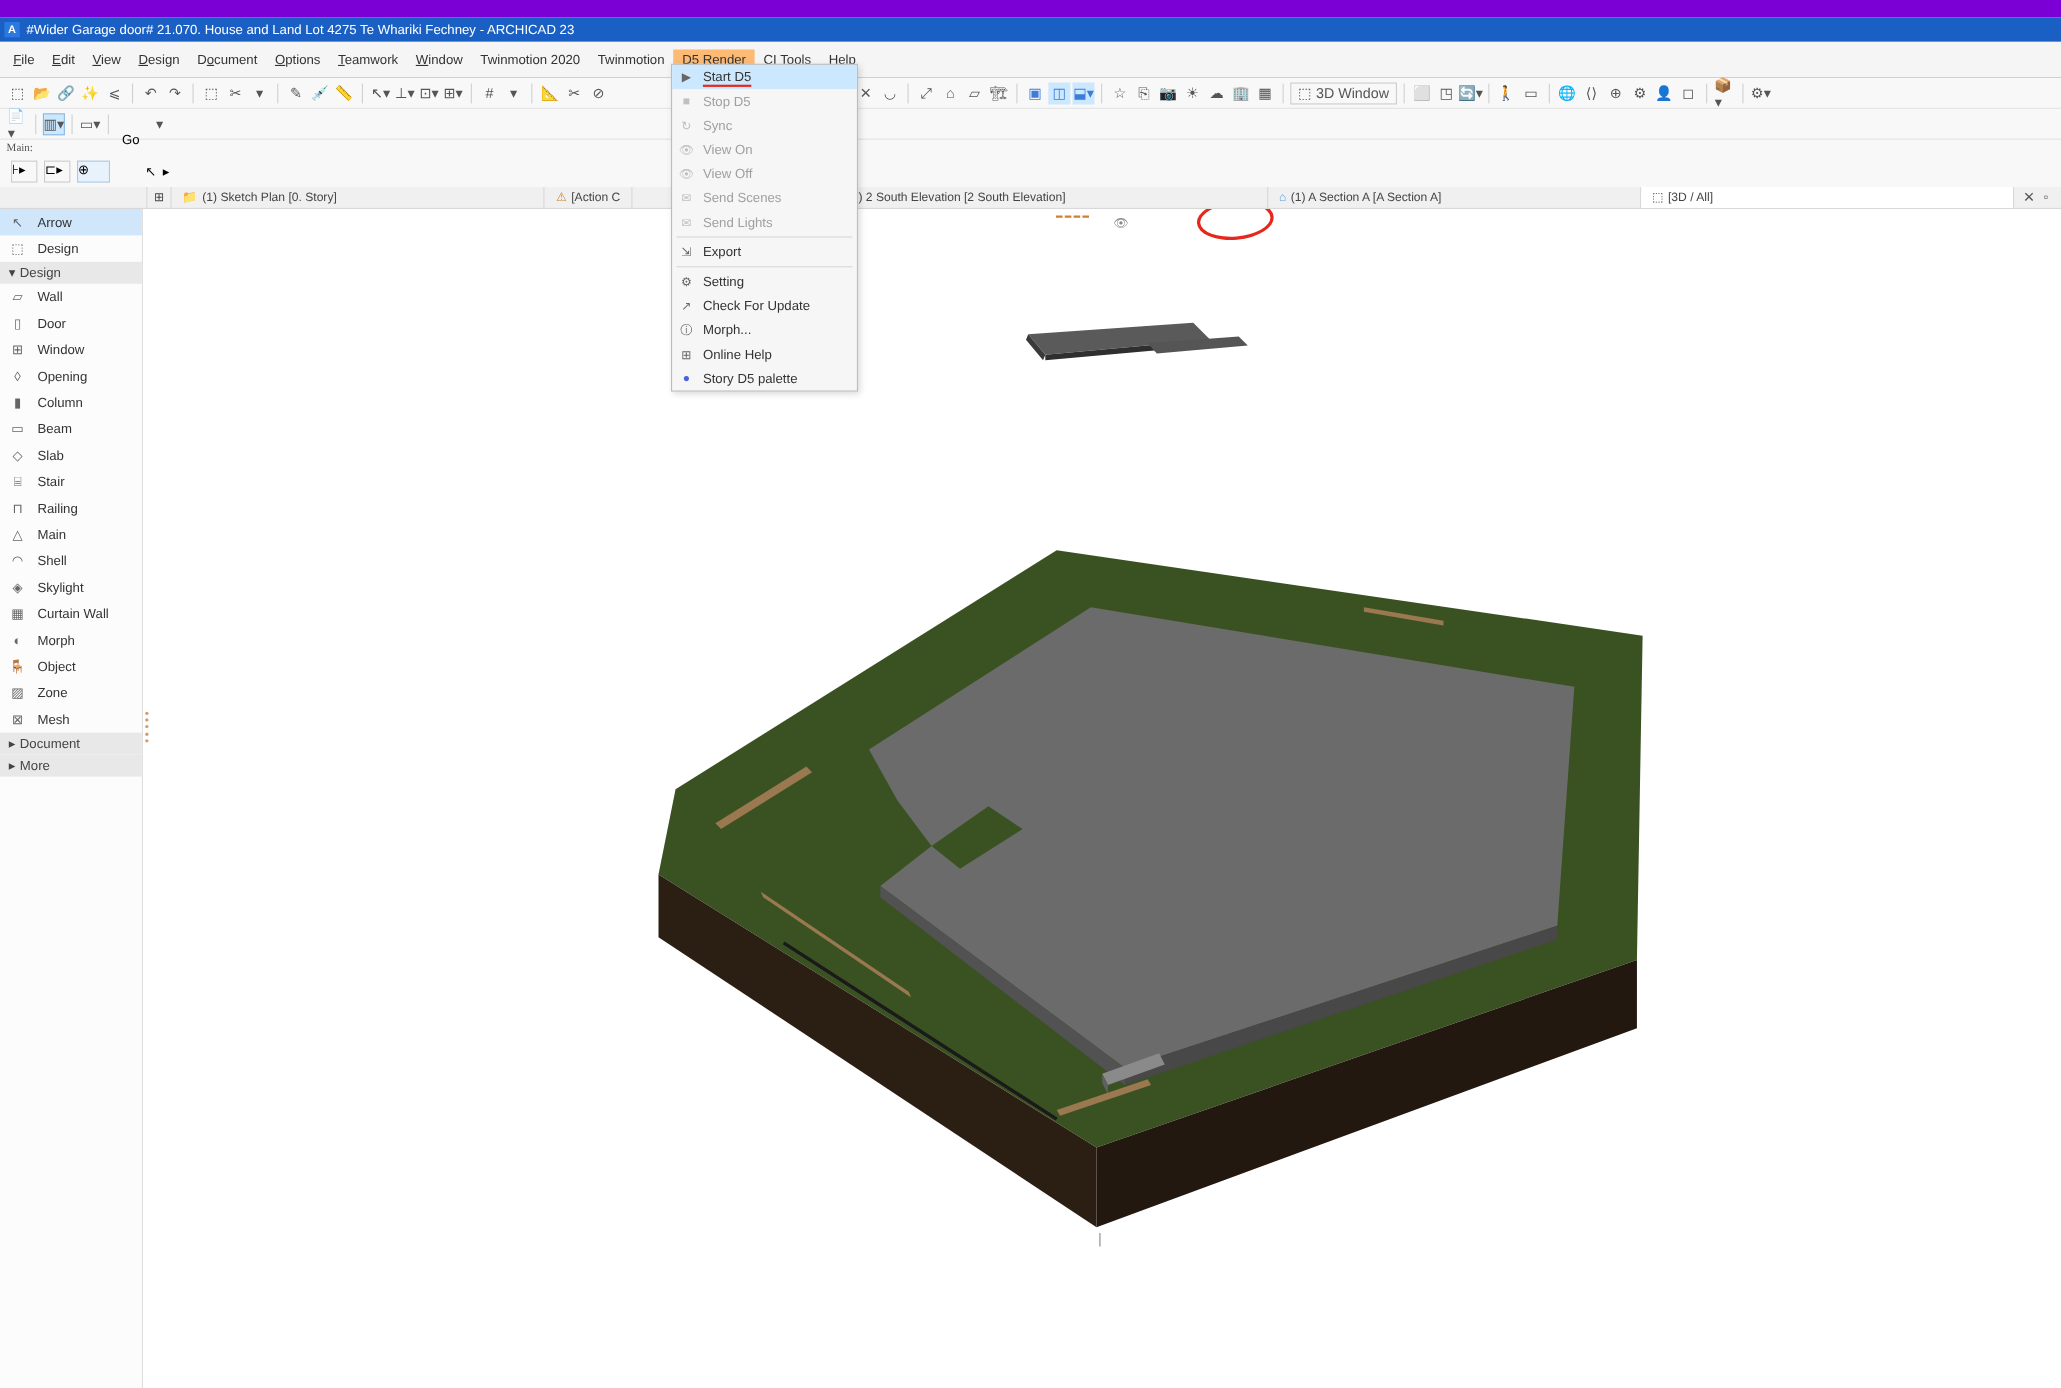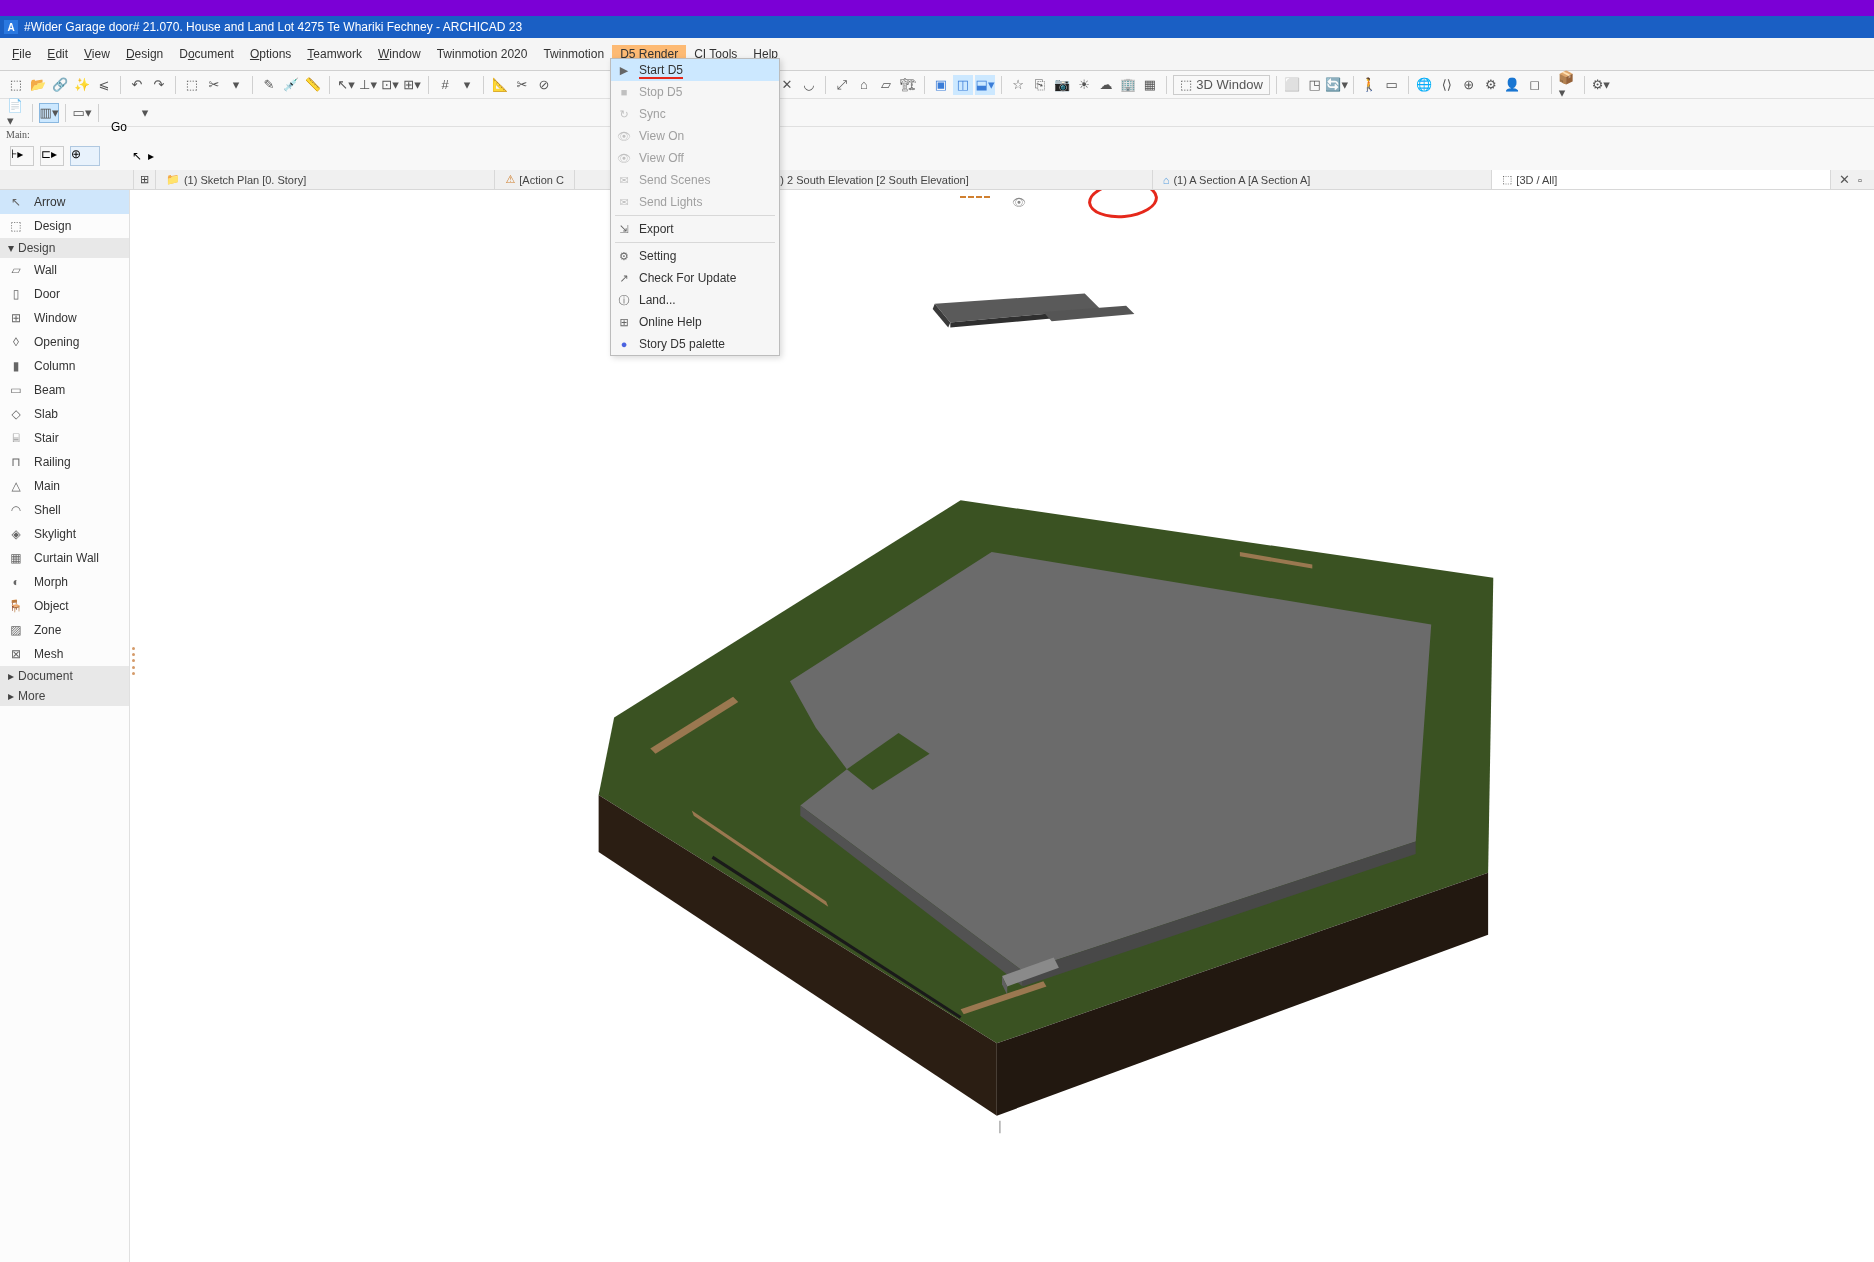--- a/index.html
+++ b/index.html
@@ -124,21 +124,21 @@
   <div class="dm-item">
       <span class="dm-ico">⚙</span>
       <span>Setting</span>
     </div>
   <div class="dm-item">
       <span class="dm-ico">↗</span>
       <span>Check For Update</span>
     </div>
   <div class="dm-item">
       <span class="dm-ico">ⓘ</span>
-      <span>Land...</span>
+      <span>Morph...</span>
     </div>
   <div class="dm-item">
       <span class="dm-ico">⊞</span>
       <span>Online Help</span>
     </div>
   <div class="dm-item">
       <span class="dm-ico" style="color:#4a62e0">●</span>
       <span>Story D5 palette</span>
     </div>
 </div>

